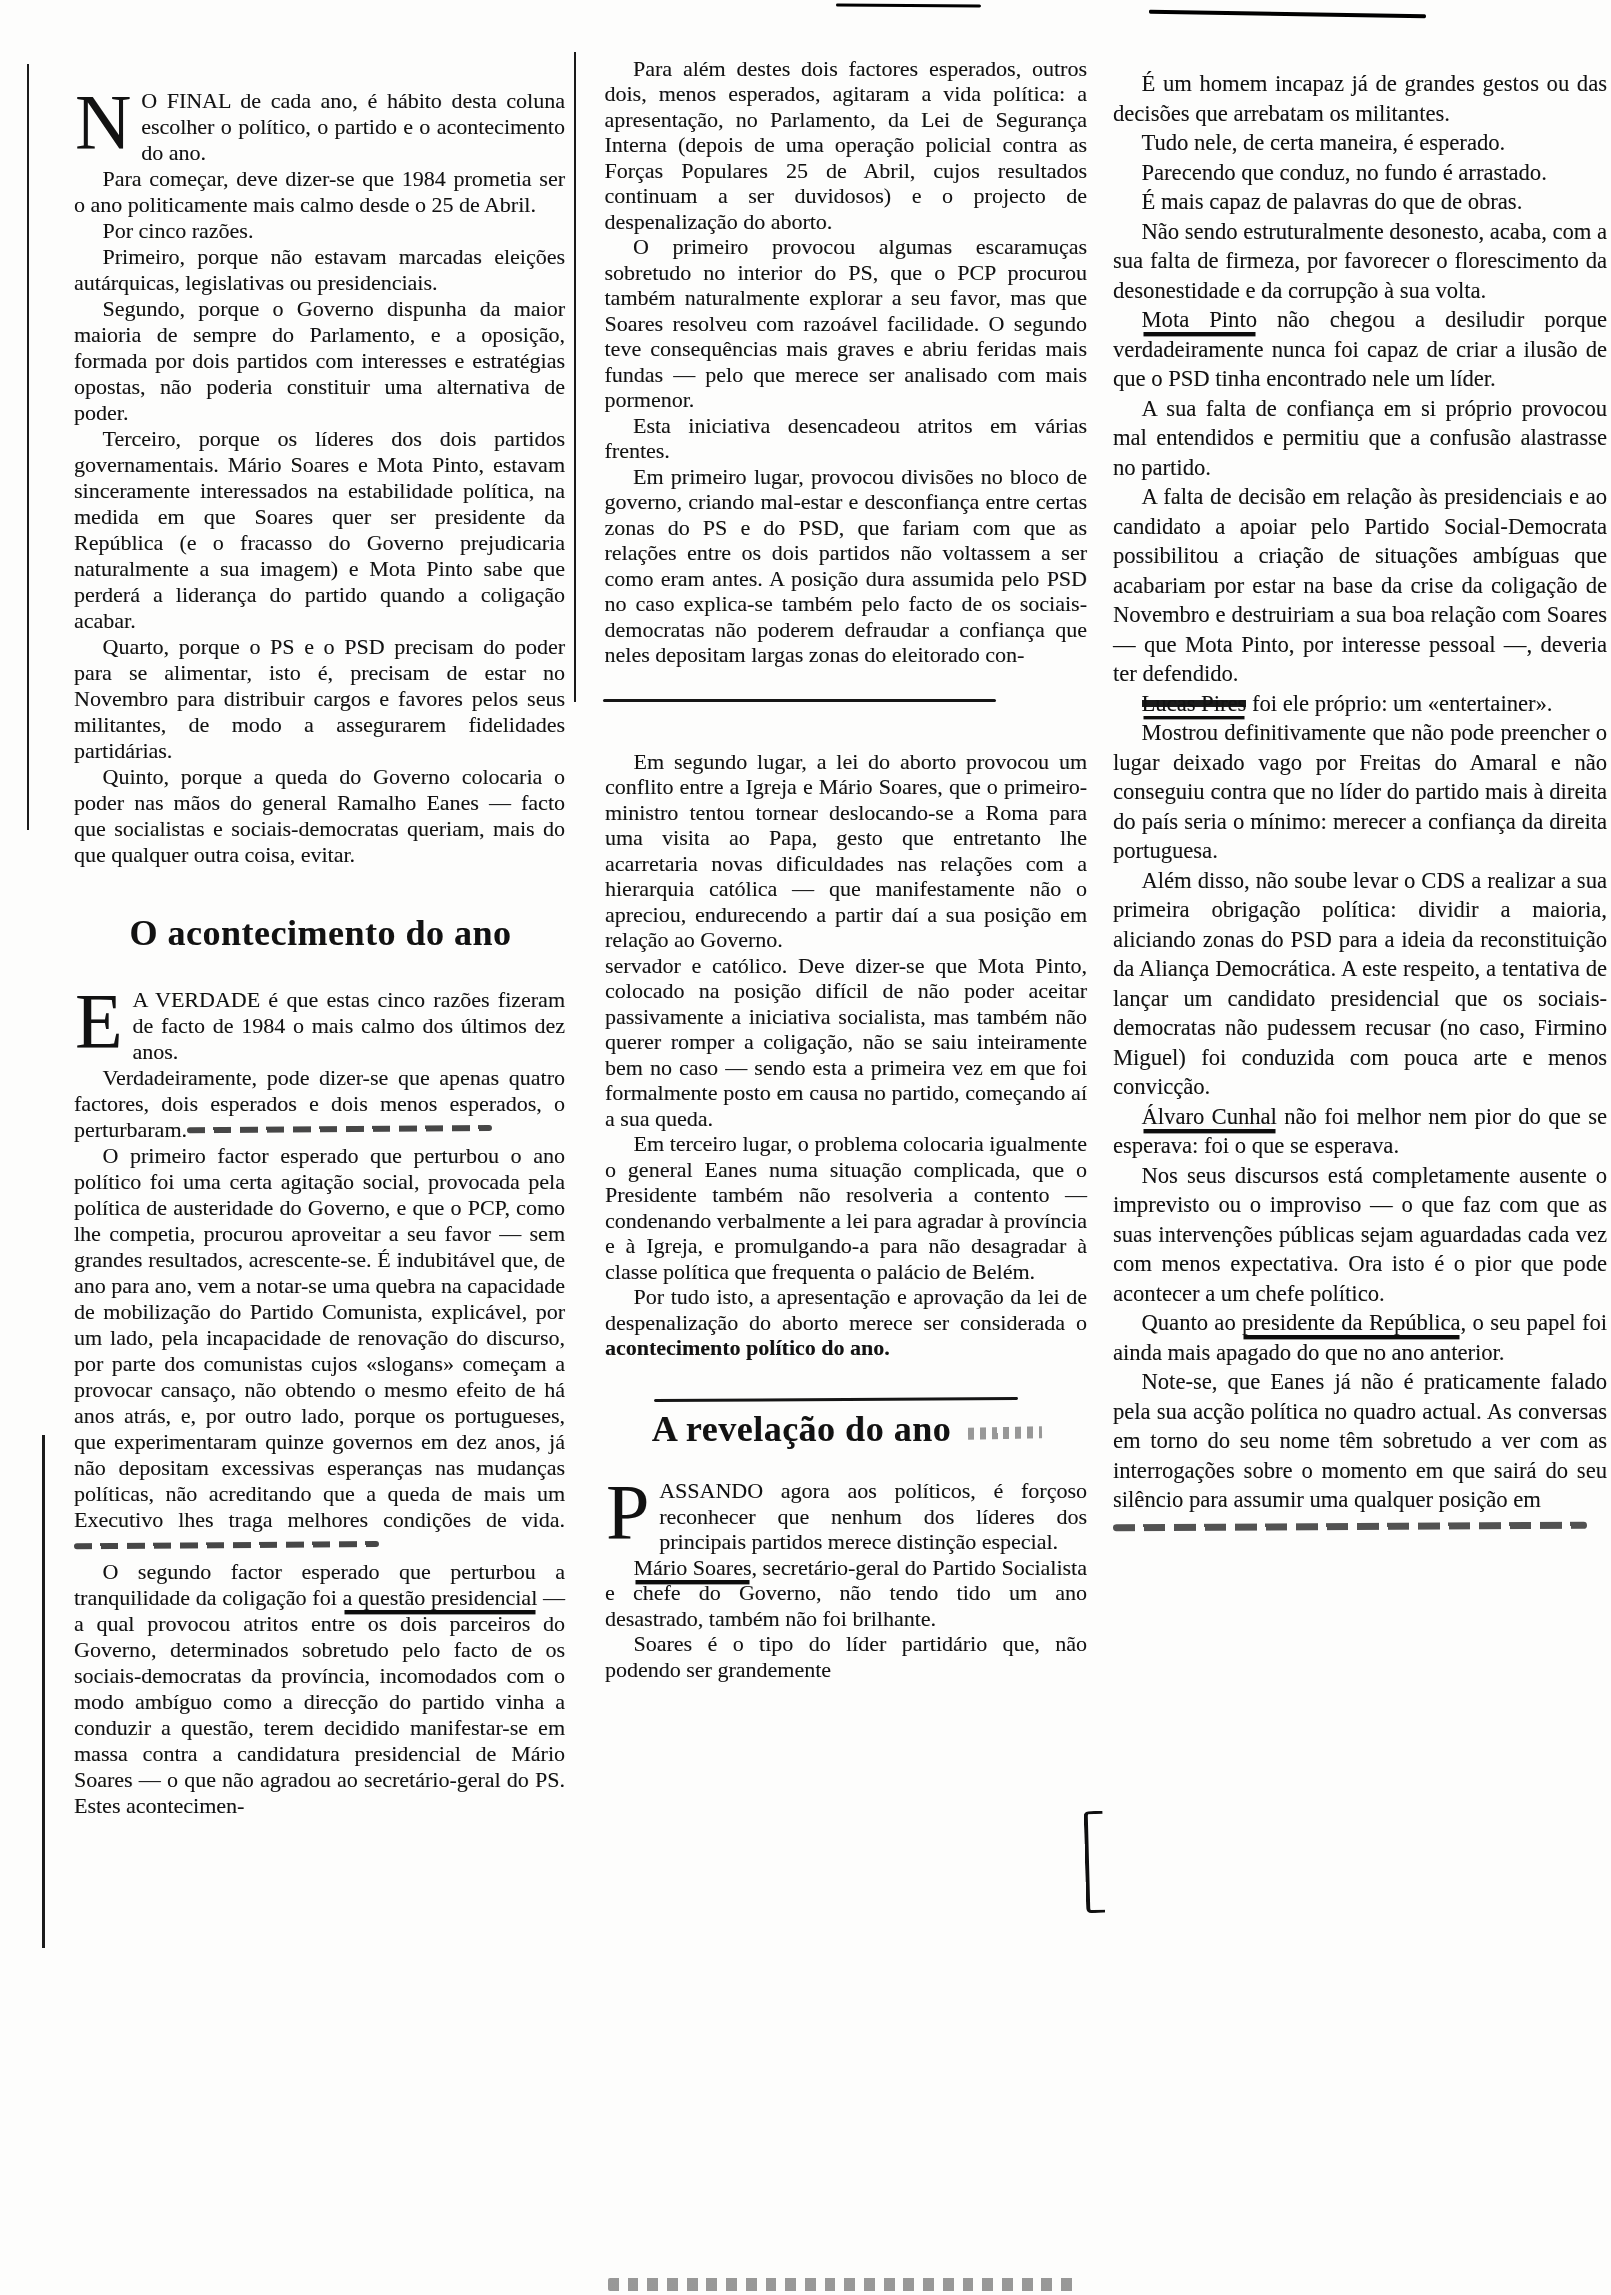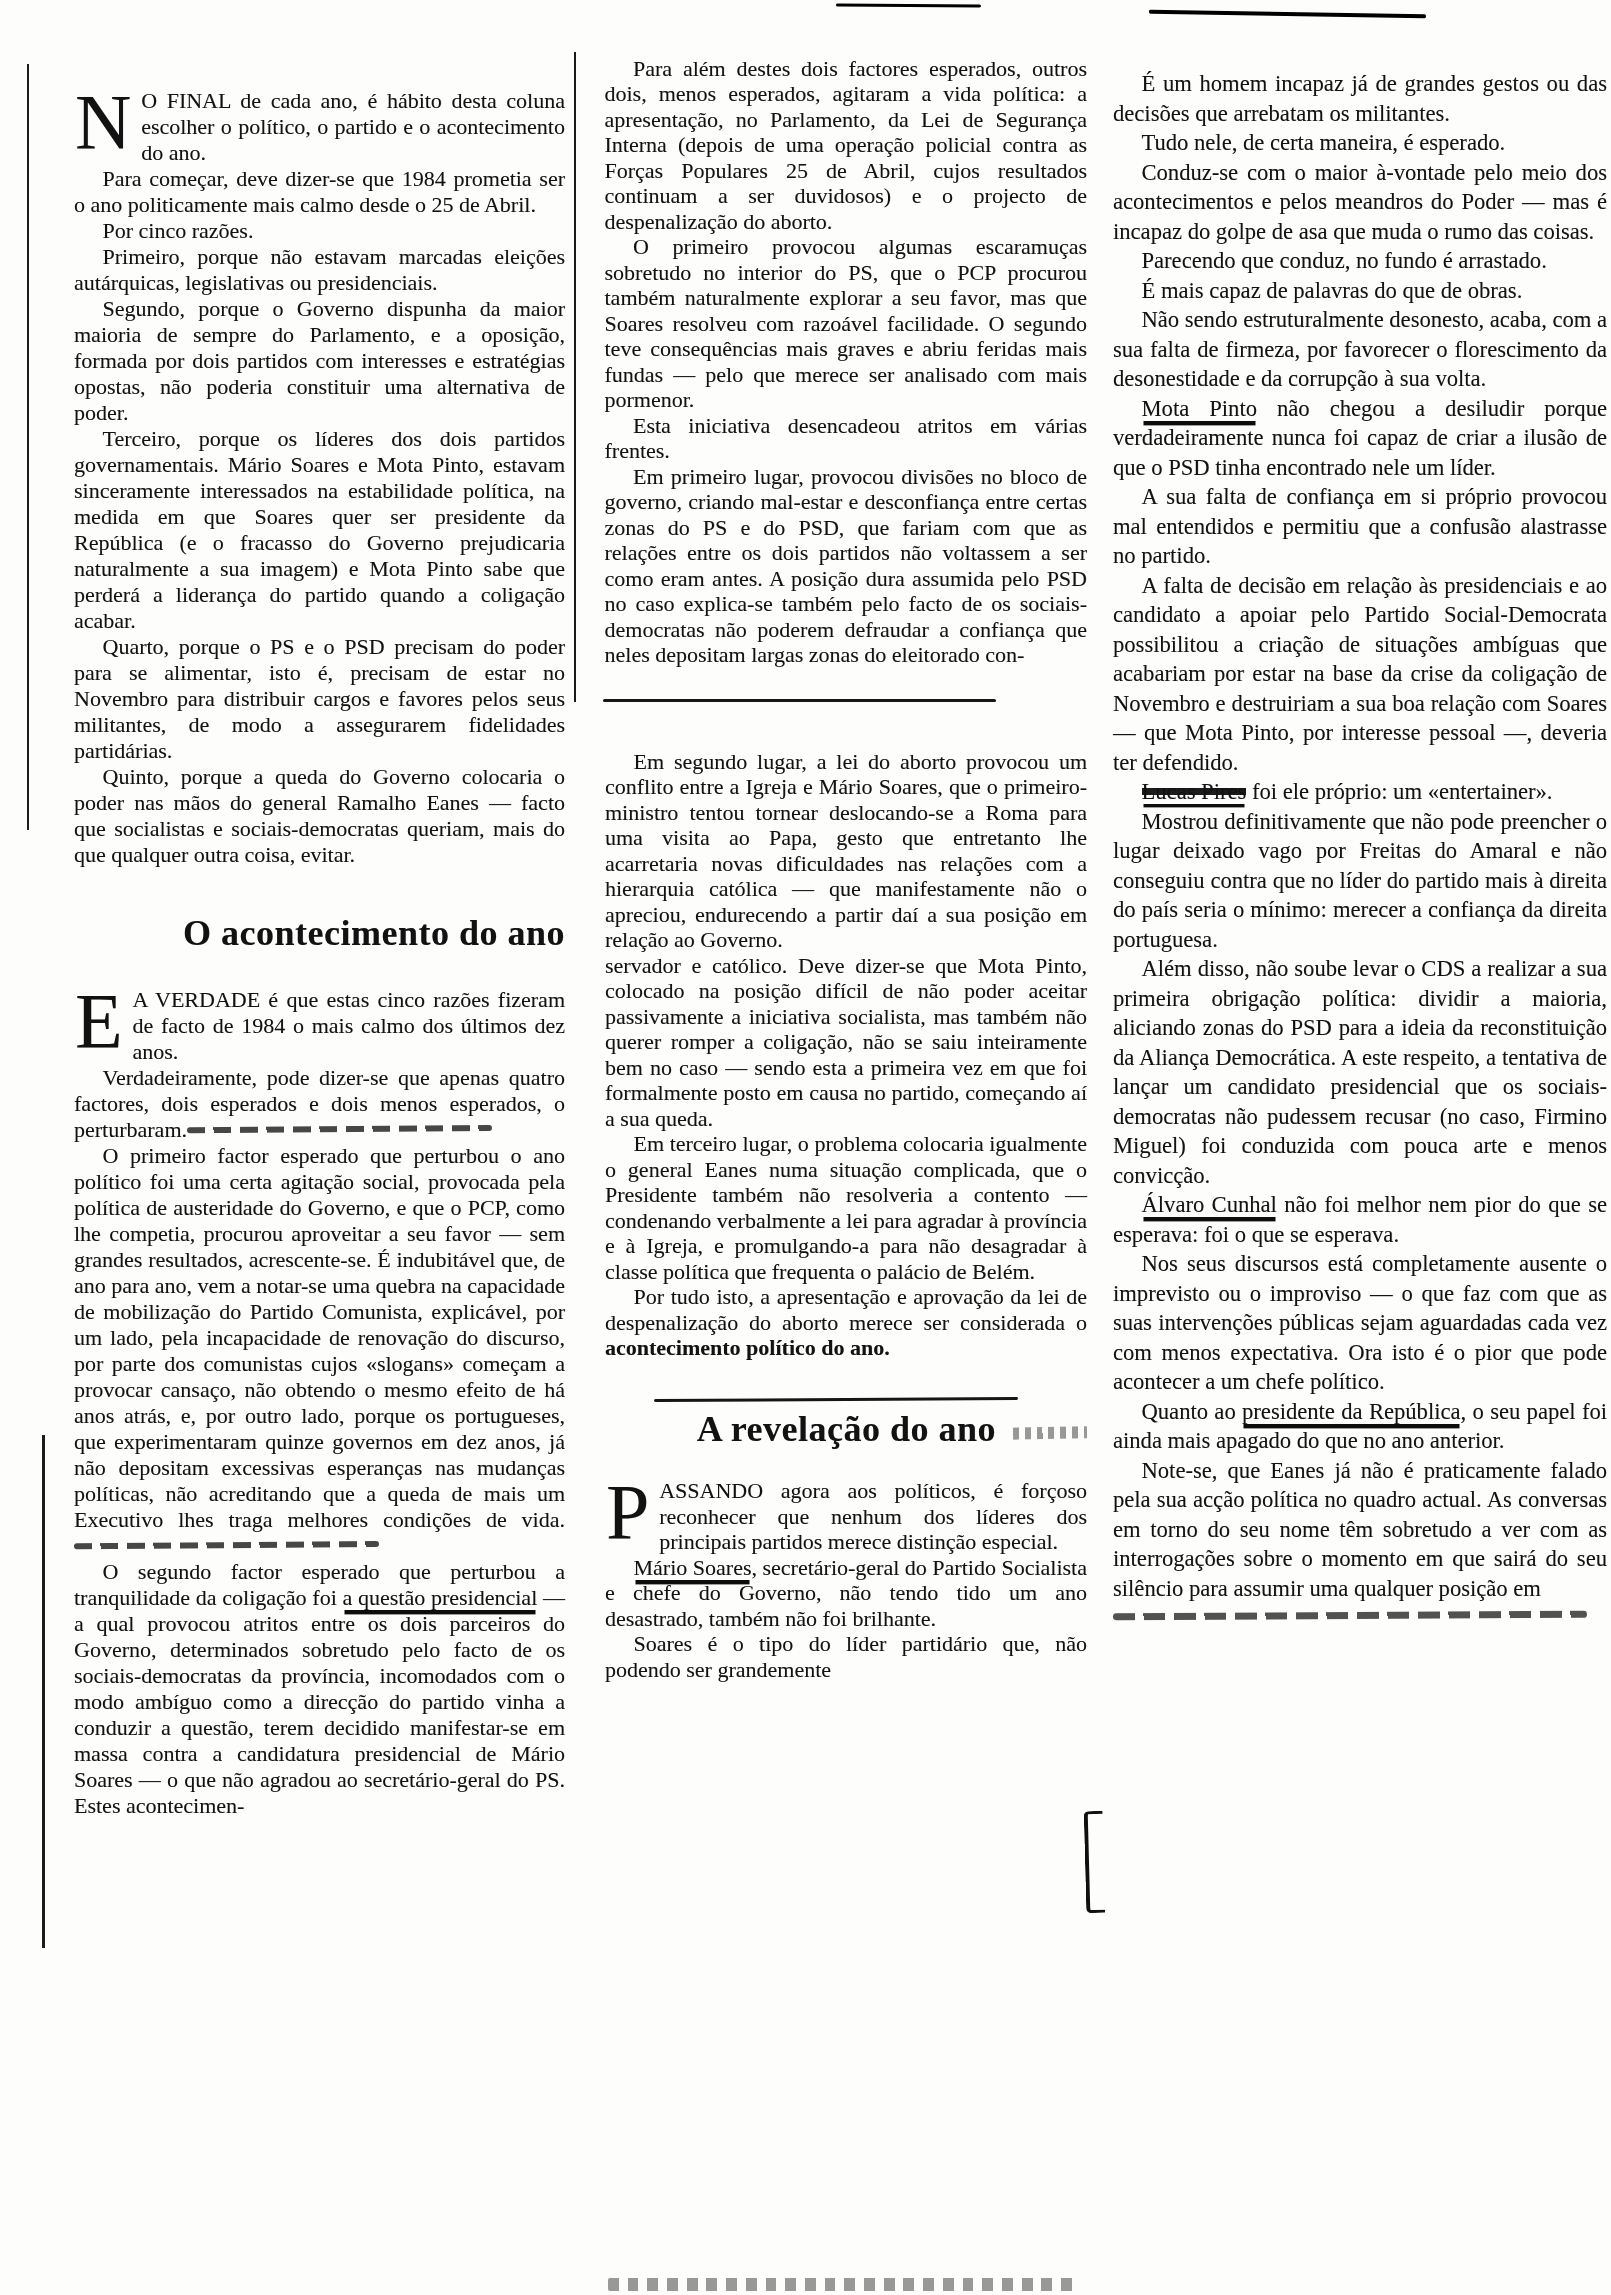--- a/index.html
+++ b/index.html
@@ -13,21 +13,21 @@
   }
   .col{position:absolute;text-align:justify;}
   .col1{left:74px;top:88px;width:491px;font-size:22px;line-height:26px;}
   .col2{left:574px;top:52px;width:513px;font-size:22px;line-height:25.5px;}
   .col3{left:1113px;top:69px;width:494px;font-size:22.6px;line-height:29.5px;}
 
   p.para{margin:0;text-indent:28.5px;}
   p.para.dc,p.para.noindent{text-indent:0;}
   .dropcap{float:left;font-size:78px;line-height:.74;margin:4.9px 9.8px 0 1px;font-weight:400;}
 
-  .heading{font-weight:700;font-size:36px;line-height:1.05;margin:47px 0 34px 2px;text-align:right;letter-spacing:0.5px;}
+  .heading{font-weight:700;font-size:36px;line-height:1.05;margin:47px 0 34px 2px;text-align:center;letter-spacing:0.5px;}
   .col2 .heading{margin:9.8px 0 29.5px 2px;white-space:nowrap;}
   .heading-rule{height:3.4px;background:#161616;width:364px;margin:37px 0 0 49px;transform:rotate(-.35deg);border-radius:2px;}
   .heading-smudge{display:inline-block;width:74px;height:11.8px;margin-left:17px;vertical-align:middle;
     background:repeating-linear-gradient(90deg,#333 0 5.9px,rgba(0,0,0,0) 5.9px 11.8px);opacity:.5;transform:rotate(-1deg);}
 
   .boxed{border-left:2.5px solid #1a1a1a;padding:3.9px 0 34px 28.5px;position:relative;}
   .boxed::after{content:"";position:absolute;left:26.5px;bottom:0;width:393px;height:2.9px;background:#161616;border-radius:1.5px;}
   .col2-rest{margin-top:47px;padding-left:31px;}
 
   
@@ -110,21 +110,20 @@
           <p class="para"><span class="pen">Mário Soares</span>, secretário-geral do Partido Socialista e chefe do Governo, não tendo tido um ano desastrado, também não foi brilhante.</p>
           <p class="para">Soares é o tipo do líder partidário que, não podendo ser grandemente</p>
         </div>
     </div>
   </section>
 
   <section class="col col3">
     <div>
         <p class="para">É um homem incapaz já de grandes gestos ou das decisões que arrebatam os militantes.</p>
         <p class="para">Tudo nele, de certa maneira, é esperado.</p>
-        <p class="para">Conduz-se com o maior à-vontade pelo meio dos acontecimentos e pelos meandros do Poder — mas é incapaz do golpe de asa que muda o rumo das coisas.</p>
         <p class="para">Parecendo que conduz, no fundo é arrastado.</p>
         <p class="para">É mais capaz de palavras do que de obras.</p>
         <p class="para">Não sendo estruturalmente desonesto, acaba, com a sua falta de firmeza, por favorecer o florescimento da desonestidade e da corrupção à sua volta.</p>
         <p class="para"><span class="pen">Mota Pinto</span> não chegou a desiludir porque verdadeiramente nunca foi capaz de criar a ilusão de que o PSD tinha encontrado nele um líder.</p>
         <p class="para">A sua falta de confiança em si próprio provocou mal entendidos e permitiu que a confusão alastrasse no partido.</p>
         <p class="para">A falta de decisão em relação às presidenciais e ao candidato a apoiar pelo Partido Social-Democrata possibilitou a criação de situações ambíguas que acabariam por estar na base da crise da coligação de Novembro e destruiriam a sua boa relação com Soares — que Mota Pinto, por interesse pessoal —, deveria ter defendido.</p>
         <p class="para"><span class="scratch">Lucas Pires</span> foi ele próprio: um «entertainer».</p>
         <p class="para">Mostrou definitivamente que não pode preencher o lugar deixado vago por Freitas do Amaral e não conseguiu contra que no líder do partido mais à direita do país seria o mínimo: merecer a confiança da direita portuguesa.</p>
         <p class="para">Além disso, não soube levar o CDS a realizar a sua primeira obrigação política: dividir a maioria, aliciando zonas do PSD para a ideia da reconstituição da Aliança Democrática. A este respeito, a tentativa de lançar um candidato presidencial que os sociais-democratas não pudessem recusar (no caso, Firmino Miguel) foi conduzida com pouca arte e menos convicção.</p>
         <p class="para"><span class="pen">Álvaro Cunhal</span> não foi melhor nem pior do que se esperava: foi o que se esperava.</p>

